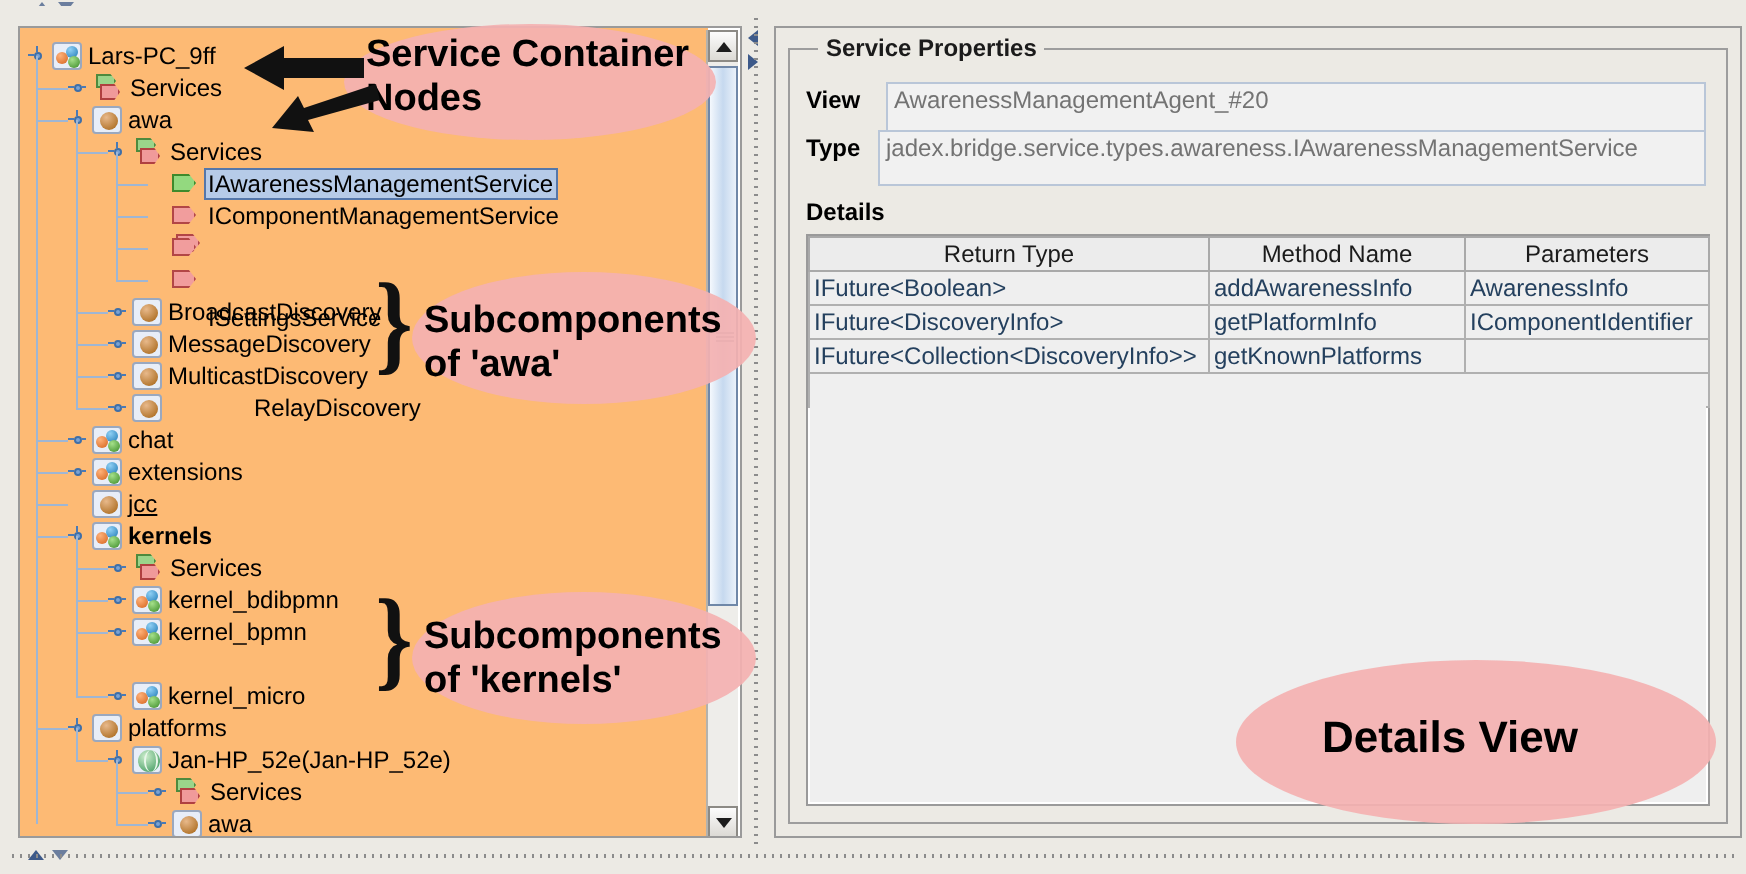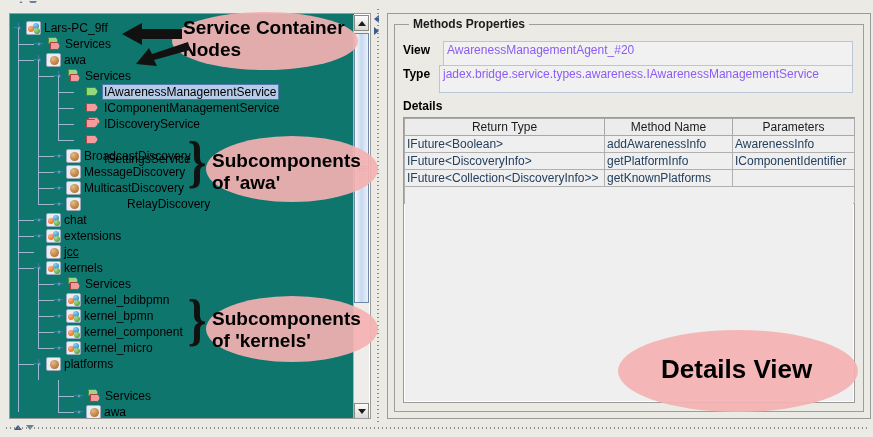--- a/index.html
+++ b/index.html
@@ -31,21 +31,21 @@
   .topstrip{position:absolute;left:3px;top:0px;width:864px;height:9px;background:#eceae4;}
   .topstrip .dots{position:absolute;left:40px;top:4px;width:824px;height:2px;
     background-image:repeating-linear-gradient(to right,#8c8c8c 0 1px,transparent 1px 4px);}
   .topstrip .arr{position:absolute;top:1px;width:0;height:0;}
   .topstrip .arr.l{left:14px;border-left:4px solid transparent;border-right:4px solid transparent;border-bottom:5px solid #6b7e9e;}
   .topstrip .arr.r{left:26px;border-left:4px solid transparent;border-right:4px solid transparent;border-top:5px solid #6b7e9e;}
 
   
   .treepanel{position:absolute;left:6px;top:10px;width:362px;height:406px;
     background:#fff;border:1px solid #9a9a9a;box-sizing:border-box;overflow:hidden;}
-  .treeview{position:absolute;left:0;top:0;width:344px;height:404px;background:#0f766e;overflow:hidden;}
+  .treeview{position:absolute;left:0;top:0;width:344px;height:404px;background:#fdba74;overflow:hidden;}
 
   .row{position:absolute;left:0;height:16px;line-height:16px;white-space:nowrap;}
   .row .lbl{position:absolute;top:0;font-size:12px;color:#000;}
   .row .lbl.sel{background:#b6cbe8;border:1px solid #5577aa;padding:0 1px;margin-left:-2px;line-height:14px;height:14px;top:0;text-align:right;}
 
   .vline{position:absolute;width:1px;background:#9fb6d4;}
   .hline{position:absolute;height:1px;background:#9fb6d4;}
 
   
   .handle{position:absolute;width:9px;height:9px;top:3px;}
@@ -103,21 +103,21 @@
 
   
   .detailpanel{position:absolute;left:384px;top:10px;width:484px;height:406px;
     background:#eceae4;border:1px solid #9a9a9a;box-sizing:border-box;}
   .grp{position:absolute;left:6px;top:10px;width:470px;height:388px;border:1px solid #9d9d9d;box-sizing:border-box;background:#eceae4;}
   .grp-title{position:absolute;left:14px;top:-8px;background:#eceae4;padding:0 4px;font-weight:bold;font-size:12px;color:#1b1b1b;}
 
   .frow{position:absolute;left:8px;height:18px;}
   .flabel{position:absolute;left:0;top:0;font-weight:bold;font-size:12px;line-height:18px;}
   .finput{position:absolute;top:0;height:28px;line-height:17px;background:#f1f1f1;
-    border:1px solid #b9c6d8;box-sizing:border-box;font-size:12px;padding:0 3px;color:#8b5cf6;
+    border:1px solid #b9c6d8;box-sizing:border-box;font-size:12px;padding:0 3px;color:#737373;
     white-space:nowrap;overflow:hidden;}
   .mlabel{position:absolute;left:8px;top:74px;font-weight:bold;font-size:12px;}
 
   .tbl{position:absolute;left:8px;top:92px;width:452px;height:286px;background:#fff;
     border:1px solid #9a9a9a;box-sizing:border-box;}
   table{border-collapse:collapse;width:100%;table-layout:fixed;}
   thead th{background:#ececec;border:1px solid #a9a9a9;height:16px;font-weight:normal;
     font-size:12px;color:#1b1b1b;text-align:center;padding:0;}
   tbody td{border:1px solid #b0b0b0;height:16px;font-size:12px;color:#24405e;
     padding:0 1px 0 2px;background:#efefef;white-space:nowrap;overflow:hidden;text-align:left;}
@@ -224,21 +224,20 @@
             <span class="lbl" style="left:94px;">IComponentManagementService</span>
           </div>
           <div class="row" style="top:102px;width:344px;">
             <div class="hline" style="left:48px;top:8px;width:16px;"></div>
             <span class="ic-wrap" style="position:absolute;left:76px;top:0;width:16px;height:16px;">
               <span class="ic svcred dbl">
                 <s class="t"></s>
                 <s></s>
               </span>
             </span>
-            <span class="lbl" style="left:94px;">IDiscoveryService</span>
           </div>
           <div class="row" style="top:118px;width:344px;">
             <div class="hline" style="left:48px;top:8px;width:16px;"></div>
             <span class="ic-wrap" style="position:absolute;left:76px;top:0;width:16px;height:16px;">
               <span class="ic svcred">
                 <s></s>
               </span>
             </span>
             <span class="lbl" style="left:94px;margin-top:19px;">ISettingsService</span>
           </div>
@@ -332,21 +331,21 @@
           </div>
           <div class="row" style="top:230px;width:344px;">
             <div class="hline" style="left:8px;top:8px;width:16px;"></div>
             <span class="ic-wrap" style="position:absolute;left:36px;top:0;width:16px;height:16px;">
               <span class="ic agent">
                 <s></s>
               </span>
             </span>
             <span class="lbl" style="left:54px;text-decoration:underline;">jcc</span>
           </div>
-          <div class="row" style="top:246px;width:344px;">
+          <div class="row" style="top:246px;width:344px;font-weight:bold;">
             <div class="hline" style="left:8px;top:8px;width:16px;"></div>
             <div class="handle exp" style="left:24px;">
               <i></i>
               <b></b>
               <u></u>
             </div>
             <span class="ic-wrap" style="position:absolute;left:36px;top:0;width:16px;height:16px;">
               <span class="ic platform">
                 <s class="a"></s>
                 <s class="b"></s>
@@ -395,36 +394,20 @@
             </div>
             <span class="ic-wrap" style="position:absolute;left:56px;top:0;width:16px;height:16px;">
               <span class="ic platform">
                 <s class="a"></s>
                 <s class="b"></s>
                 <s class="c"></s>
               </span>
             </span>
             <span class="lbl" style="left:74px;">kernel_bpmn</span>
           </div>
-          <div class="row" style="top:310px;width:344px;">
-            <div class="hline" style="left:28px;top:8px;width:16px;"></div>
-            <div class="handle col" style="left:44px;">
-              <i></i>
-              <b></b>
-              <u></u>
-            </div>
-            <span class="ic-wrap" style="position:absolute;left:56px;top:0;width:16px;height:16px;">
-              <span class="ic platform">
-                <s class="a"></s>
-                <s class="b"></s>
-                <s class="c"></s>
-              </span>
-            </span>
-            <span class="lbl" style="left:74px;">kernel_component</span>
-          </div>
           <div class="row" style="top:326px;width:344px;">
             <div class="hline" style="left:28px;top:8px;width:16px;"></div>
             <div class="handle col" style="left:44px;">
               <i></i>
               <b></b>
               <u></u>
             </div>
             <span class="ic-wrap" style="position:absolute;left:56px;top:0;width:16px;height:16px;">
               <span class="ic platform">
                 <s class="a"></s>
@@ -440,20 +423,34 @@
               <i></i>
               <b></b>
               <u></u>
             </div>
             <span class="ic-wrap" style="position:absolute;left:36px;top:0;width:16px;height:16px;">
               <span class="ic agent">
                 <s></s>
               </span>
             </span>
             <span class="lbl" style="left:54px;">platforms</span>
+          </div>
+          <div class="row" style="top:358px;width:344px;">
+            <div class="hline" style="left:28px;top:8px;width:16px;"></div>
+            <div class="handle exp" style="left:44px;">
+              <i></i>
+              <b></b>
+              <u></u>
+            </div>
+            <span class="ic-wrap" style="position:absolute;left:56px;top:0;width:16px;height:16px;">
+              <span class="ic globe">
+                <s></s>
+              </span>
+            </span>
+            <span class="lbl" style="left:74px;">Jan-HP_52e(Jan-HP_52e)</span>
           </div>
           <div class="row" style="top:374px;width:344px;">
             <div class="hline" style="left:48px;top:8px;width:16px;"></div>
             <div class="handle col" style="left:64px;">
               <i></i>
               <b></b>
               <u></u>
             </div>
             <span class="ic-wrap" style="position:absolute;left:76px;top:0;width:16px;height:16px;">
               <span class="ic svcfolder">
@@ -501,21 +498,21 @@
     </div>
 
     <div class="divider-v">
       <div class="arr up"></div>
       <div class="arr dn"></div>
       <div class="dots"></div>
     </div>
 
     <div class="detailpanel">
       <div class="grp">
-        <div class="grp-title">Methods Properties</div>
+        <div class="grp-title">Service Properties</div>
 
         <div class="frow" style="top:16px;width:450px;">
           <div class="flabel">View</div>
           <div class="finput" style="left:40px;width:410px;">AwarenessManagementAgent_#20</div>
         </div>
 
         <div class="frow" style="top:40px;width:450px;">
           <div class="flabel">Type</div>
           <div class="finput" style="left:36px;width:414px;">jadex.bridge.service.types.awareness.IAwarenessManagementService</div>
         </div>
@@ -585,15 +582,15 @@
   <div class="brace" style="left:186px;top:134px;">}</div>
   <div class="anno" style="left:212px;top:150px;">Subcomponents
 of 'awa'</div>
 
   <div class="ellipse" style="left:206px;top:296px;width:172px;height:66px;"></div>
   <div class="brace" style="left:186px;top:292px;">}</div>
   <div class="anno" style="left:212px;top:308px;">Subcomponents
 of 'kernels'</div>
 
   <div class="ellipse" style="left:618px;top:330px;width:240px;height:82px;"></div>
-  <div class="anno" style="left:661px;top:358px;font-size:26px;">Details View</div>
+  <div class="anno" style="left:661px;top:358px;font-size:22px;">Details View</div>
 
 </div>
 
 </body></html>

